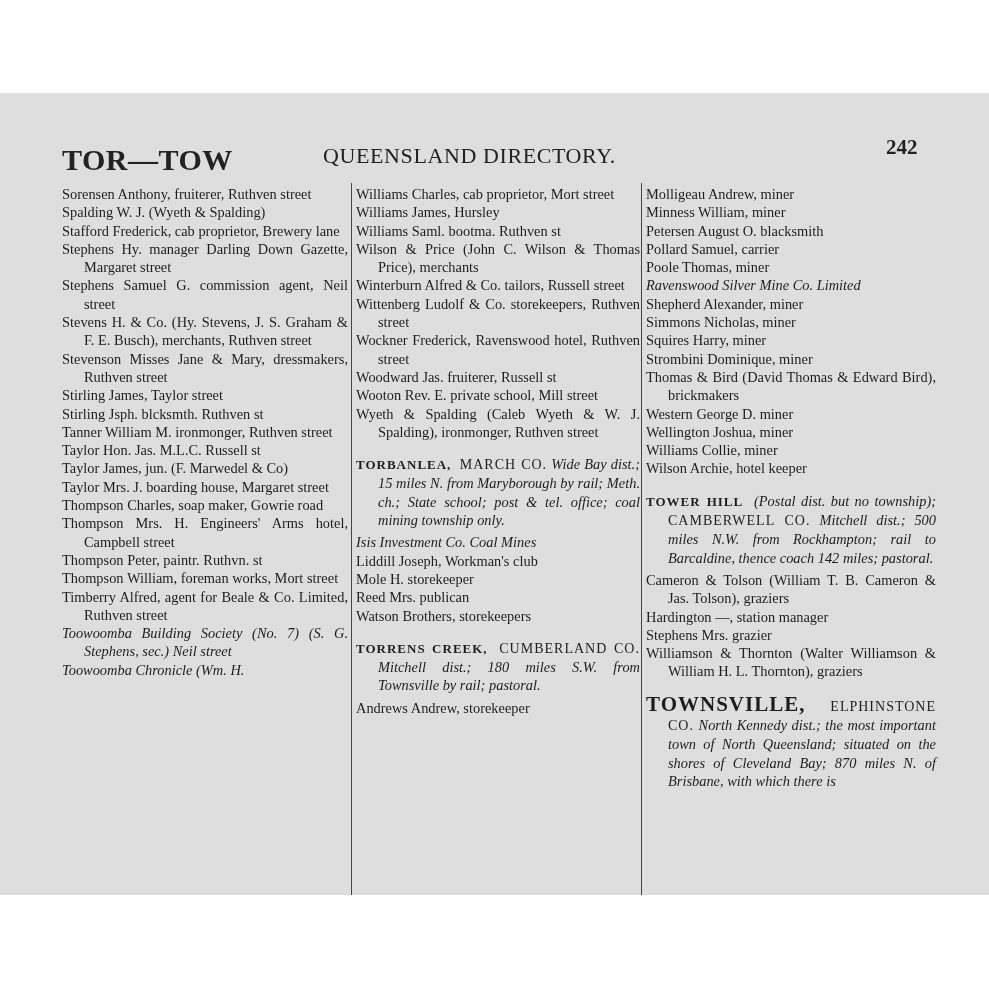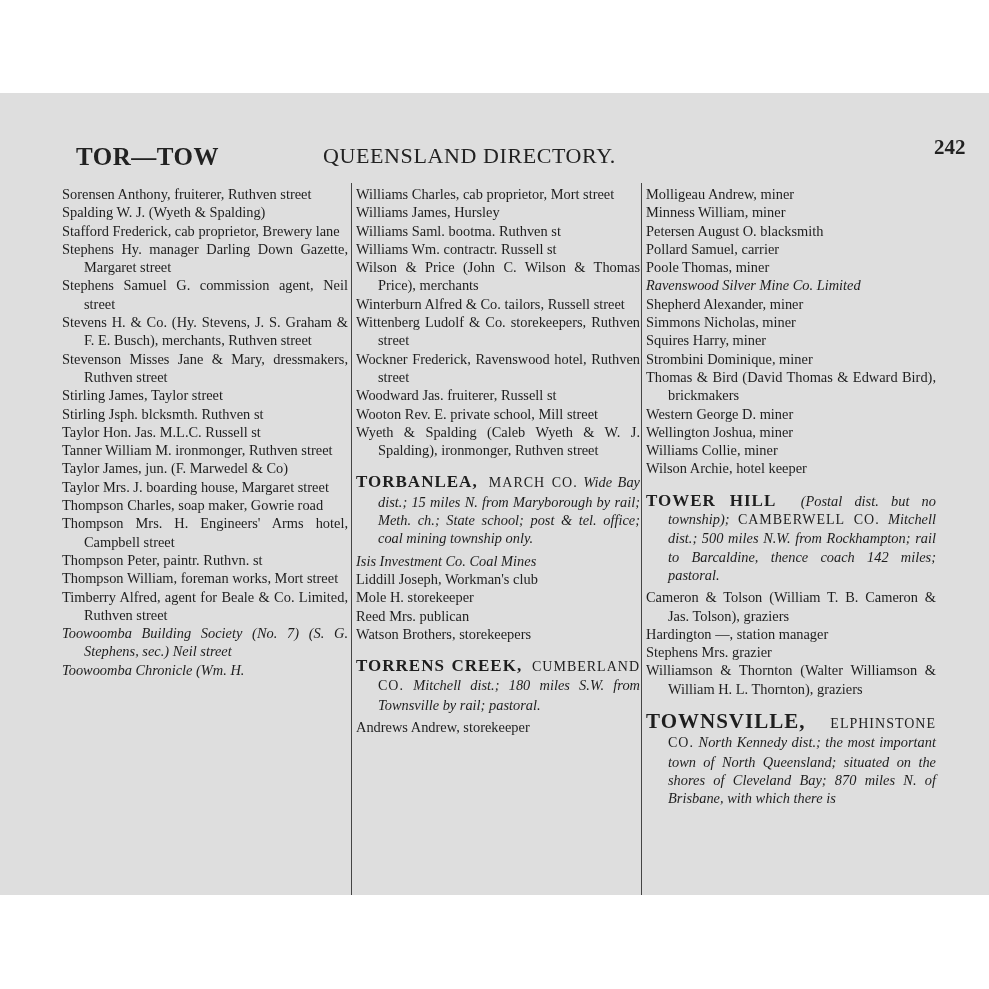--- a/index.html
+++ b/index.html
@@ -4,34 +4,34 @@
   <style>
     html, body { margin: 0; padding: 0; }
     body {
       width: 989px; height: 989px; background: #ffffff; position: relative; overflow: hidden;
       font-family: "Liberation Serif", "DejaVu Serif", serif; color: #1e1e1e;
     }
     .page {
       position: absolute; left: 0; top: 93px; width: 989px; height: 802px;
       background: #dedede; overflow: hidden;
     }
-    .hdr-left { position: absolute; left: 76px; top: 50px; font-size: 25px; font-weight: bold; letter-spacing: 0.5px; color: #222; }
+    .hdr-left { position: absolute; left: 62px; top: 50px; font-size: 30px; font-weight: bold; letter-spacing: 0.5px; color: #222; }
     .hdr-center { position: absolute; left: 323px; top: 50px; font-size: 22px; letter-spacing: 0.6px; color: #222; }
-    .hdr-right { position: absolute; left: 886px; top: 42px; font-size: 21px; font-weight: bold; color: #222; margin-left: 48px; }
+    .hdr-right { position: absolute; left: 886px; top: 42px; font-size: 21px; font-weight: bold; color: #222; }
     .col { position: absolute; top: 92px; font-size: 14.4px; line-height: 18.3px; }
     .col1 { left: 62px; width: 286px; }
     .col2 { left: 356px; width: 284px; }
     .col3 { left: 646px; width: 290px; }
     .divider { position: absolute; top: 90px; width: 1px; height: 720px; background: #444; }
     .d1 { left: 351px; }
     .d2 { left: 641px; }
     .entry { padding-left: 22px; text-indent: -22px; text-align: justify; }
     .entry.italic { font-style: italic; }
     .town { margin-top: 12px; padding-left: 22px; text-indent: -22px; text-align: justify; }
-    .town-name { font-weight: bold; font-size: 17px; letter-spacing: 1px; }
+    .town-name { font-weight: bold; font-size: 13px; letter-spacing: 1px; }
     .town-county { font-variant: small-caps; font-size: 14px; letter-spacing: 1px; }
     .town-desc { font-style: italic; }
     .town + .entry { margin-top: 4px; }
     .entry + .town { margin-top: 14px; }
   </style>
 </head>
 <body>
 
 <div class="page">
   <div class="hdr-left">TOR—TOW</div>
@@ -44,38 +44,37 @@
   <div class="col col1">
     <div class="entry">Sorensen Anthony, fruiterer, Ruthven street</div>
     <div class="entry">Spalding W. J. (Wyeth &amp; Spalding)</div>
     <div class="entry">Stafford Frederick, cab proprietor, Brewery lane</div>
     <div class="entry">Stephens Hy. manager Darling Down Gazette, Margaret street</div>
     <div class="entry">Stephens Samuel G. commission agent, Neil street</div>
     <div class="entry">Stevens H. &amp; Co. (Hy. Stevens, J. S. Graham &amp; F. E. Busch), merchants, Ruthven street</div>
     <div class="entry">Stevenson Misses Jane &amp; Mary, dressmakers, Ruthven street</div>
     <div class="entry">Stirling James, Taylor street</div>
     <div class="entry">Stirling Jsph. blcksmth. Ruthven st</div>
+    <div class="entry">Tanner William M. ironmonger, Ruthven street</div>
     <div class="entry">Taylor Hon. Jas. M.L.C. Russell st</div>
-    <div class="entry">Tanner William M. ironmonger, Ruthven street</div>
     <div class="entry">Taylor James, jun. (F. Marwedel &amp; Co)</div>
     <div class="entry">Taylor Mrs. J. boarding house, Margaret street</div>
     <div class="entry">Thompson Charles, soap maker, Gowrie road</div>
     <div class="entry">Thompson Mrs. H. Engineers' Arms hotel, Campbell street</div>
     <div class="entry">Thompson Peter, paintr. Ruthvn. st</div>
     <div class="entry">Thompson William, foreman works, Mort street</div>
     <div class="entry">Timberry Alfred, agent for Beale &amp; Co. Limited, Ruthven street</div>
     <div class="entry italic">Toowoomba Building Society (No. 7) (S. G. Stephens, sec.) Neil street</div>
     <div class="entry italic">Toowoomba Chronicle (Wm. H.</div>
   </div>
 
   <div class="col col2">
     <div class="entry">Williams Charles, cab proprietor, Mort street</div>
     <div class="entry">Williams James, Hursley</div>
     <div class="entry">Williams Saml. bootma. Ruthven st</div>
-    <div class="entry">Williams Wm. contractr. Russell st</div>
     <div class="entry">Wilson &amp; Price (John C. Wilson &amp; Thomas Price), merchants</div>
     <div class="entry">Winterburn Alfred &amp; Co. tailors, Russell street</div>
     <div class="entry">Wittenberg Ludolf &amp; Co. storekeepers, Ruthven street</div>
     <div class="entry">Wockner Frederick, Ravenswood hotel, Ruthven street</div>
     <div class="entry">Woodward Jas. fruiterer, Russell st</div>
     <div class="entry">Wooton Rev. E. private school, Mill street</div>
     <div class="entry">Wyeth &amp; Spalding (Caleb Wyeth &amp; W. J. Spalding), ironmonger, Ruthven street</div>
 
     <div class="town">
       <span class="town-name">TORBANLEA,</span>&nbsp;

